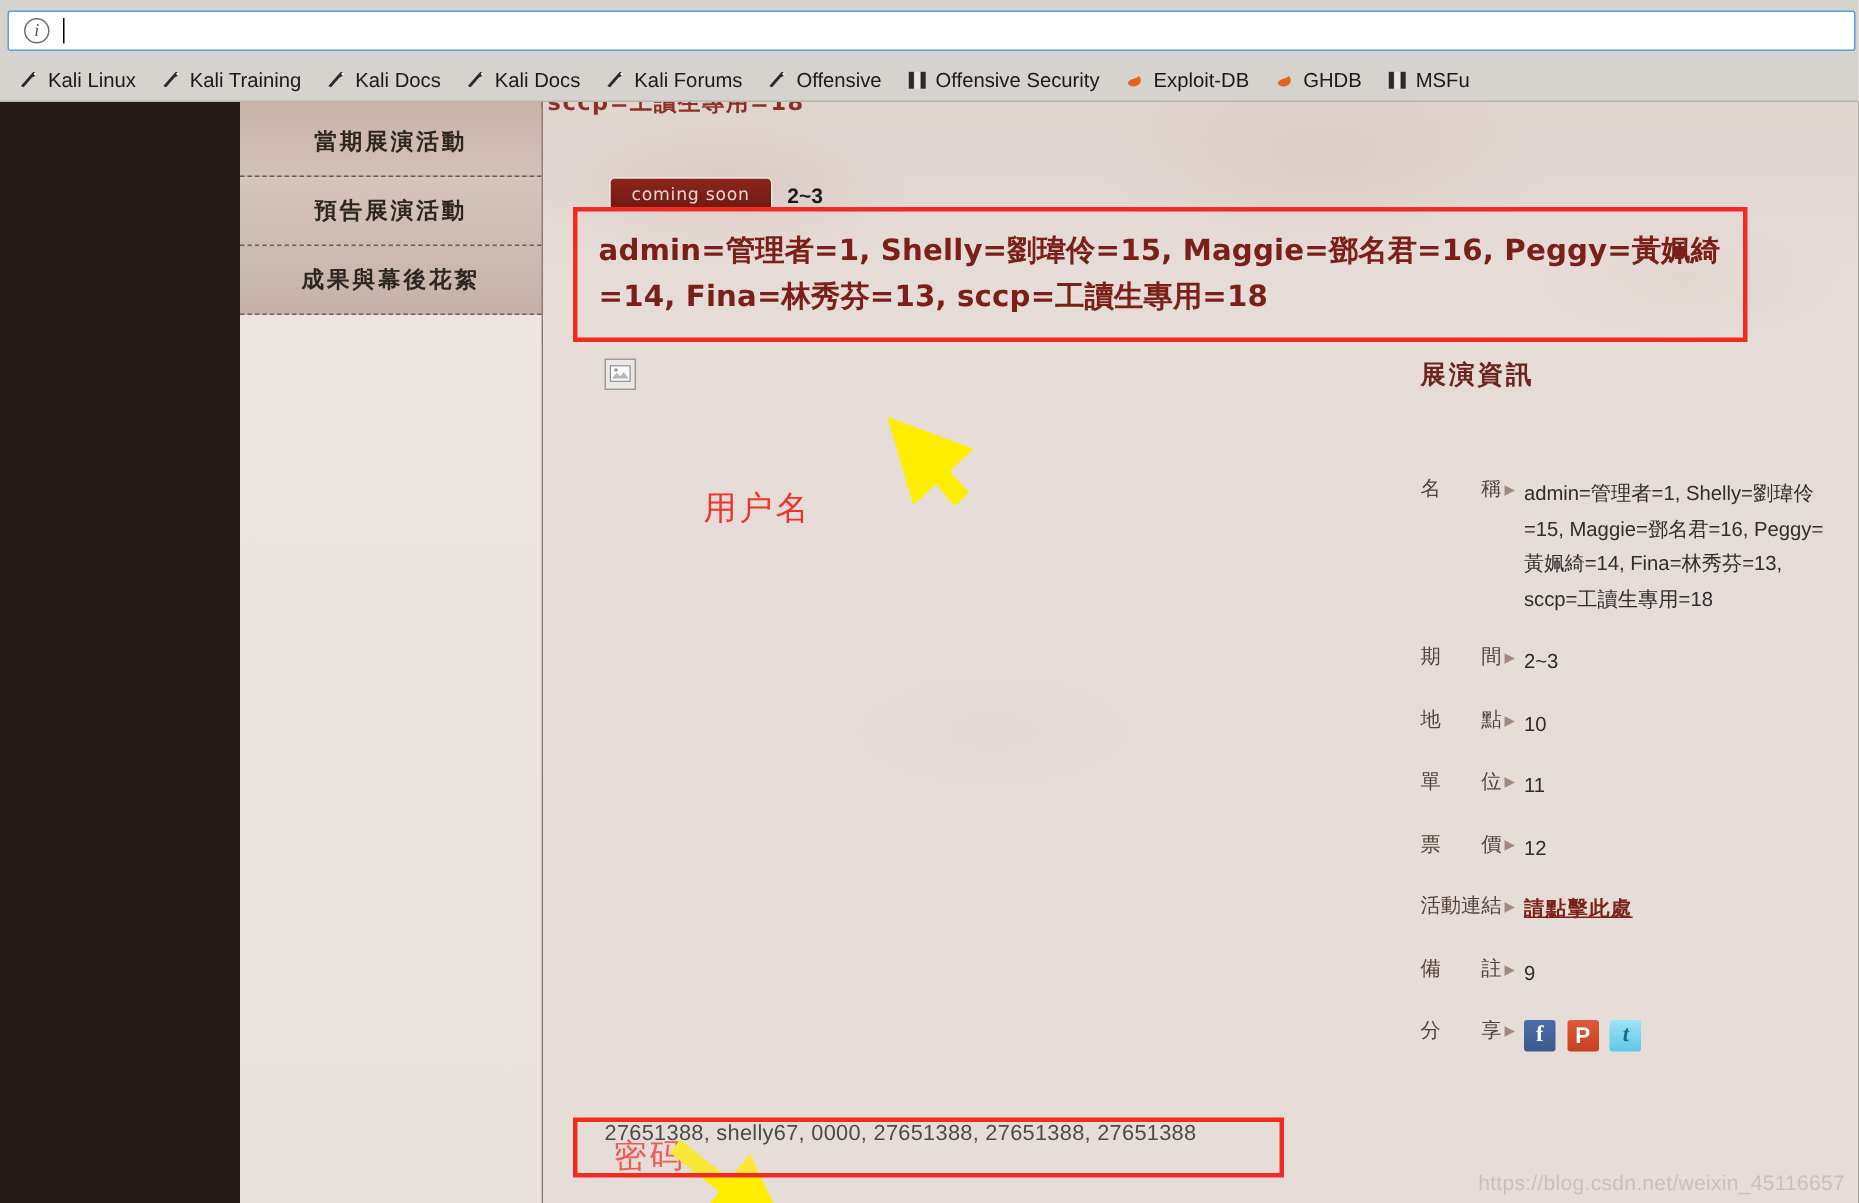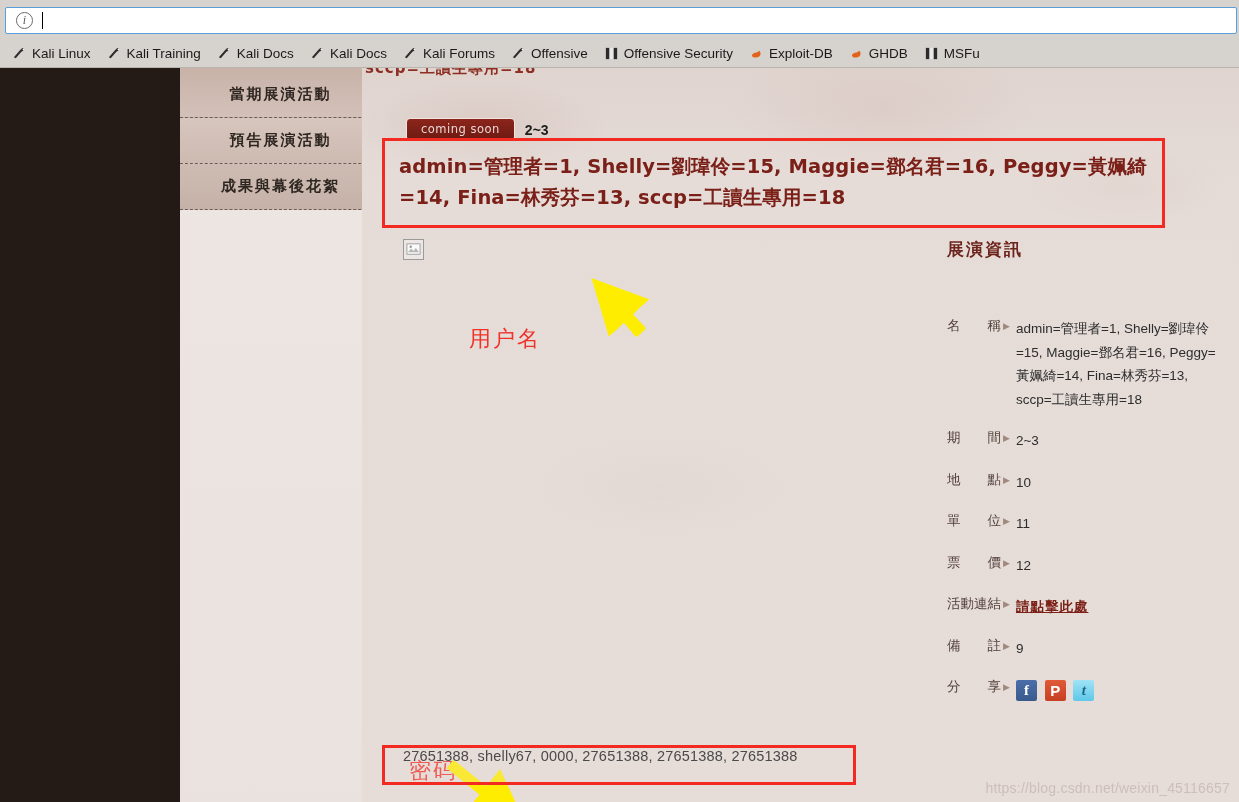--- a/index.html
+++ b/index.html
@@ -89,21 +89,20 @@
     width: 160px; height: 734px;
     background: #241b17;
   }
 
   
   #sidebar {
     position: absolute; left: 160px; top: 0;
     width: 202px; height: 734px;
     background: linear-gradient(180deg,#cbb5ac 0%,#d9c6bd 10%,#e6dbd5 30%, #e7dedа 45%, #e8e0dc 100%);
     border-right: 1px solid #8d7b73;
-    margin-left: 20px;
   }
   #sidebar-inner { position: absolute; left:0; top:0; width: 201px; height: 734px;
     background: linear-gradient(180deg,#c9b3a9 0%,#cdb9b0 22px,#d8c7bf 48px,#cfbcb3 70px,#d5c4bc 95px,#c9b6ad 120px,#d2c0b8 145px,#e9e2dd 170px,#ebe4e0 100%);
   }
   .nav-item {
     position: absolute;
     left: 0; width: 201px; height: 46px;
     display: flex; align-items: center; justify-content: center;
     font-size: 15px; font-weight: bold;
     color: #2e2620;

